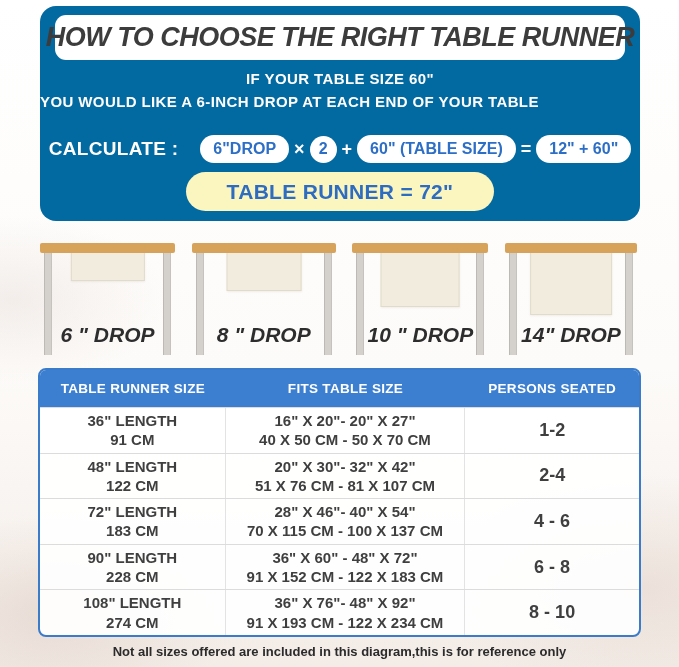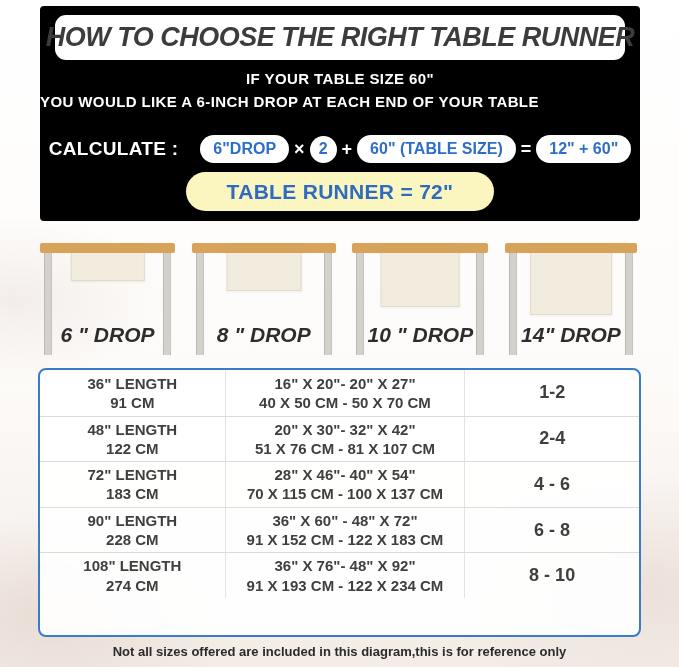--- a/index.html
+++ b/index.html
@@ -11,21 +11,21 @@
     background:
       radial-gradient(ellipse 260px 140px at 8% 92%, rgba(222,205,195,.55), transparent 70%),
       radial-gradient(ellipse 300px 160px at 95% 88%, rgba(226,210,200,.5), transparent 70%),
       radial-gradient(ellipse 220px 120px at 2% 45%, rgba(230,220,214,.45), transparent 70%),
       linear-gradient(#ffffff 0%, #fdfbf9 55%, #f3ece7 100%);
   }
 
   
   .blue-panel {
     position:absolute; left:40px; top:6px; width:600px; height:215px;
-    background:#000000; border-radius:4px;
+    background:#0369a1; border-radius:16px;
   }
   .title-box {
     position:absolute; left:15px; right:15px; top:9px; height:45px;
     background:#ffffff; border-radius:11px;
     display:flex; align-items:center; justify-content:center;
   }
   .title-box .title {
     font-size:27px; font-weight:900; font-style:italic; color:#3c3c3c;
     letter-spacing:-0.5px; white-space:nowrap;
   }
@@ -164,20 +164,25 @@
   <div class="fig fig-4">
     <div class="runner"></div>
     <div class="tabletop"></div>
     <div class="leg left"></div>
     <div class="leg right"></div>
     <div class="drop-label">14" DROP</div>
   </div>
 </div>
 
 <div class="size-table">
+  <div class="st-header">
+    <div class="cell col1">TABLE RUNNER SIZE</div>
+    <div class="cell col2">FITS TABLE SIZE</div>
+    <div class="cell col3">PERSONS SEATED</div>
+  </div>
 
   <div class="st-row">
     <div class="cell col1">
       <span>36" LENGTH</span>
       <span>91 CM</span>
     </div>
     <div class="cell col2">
       <span>16" X 20"- 20" X 27"</span>
       <span>40 X 50 CM - 50 X 70 CM</span>
     </div>

